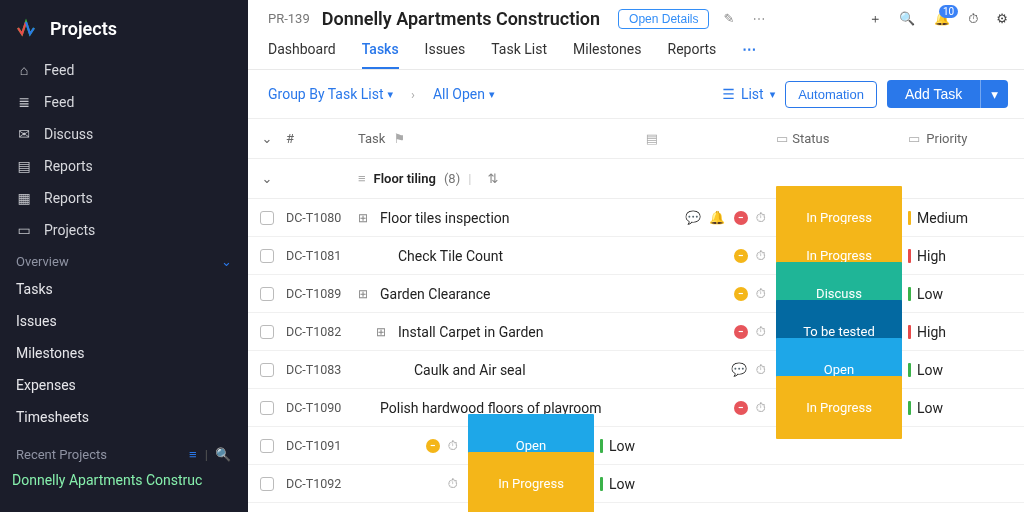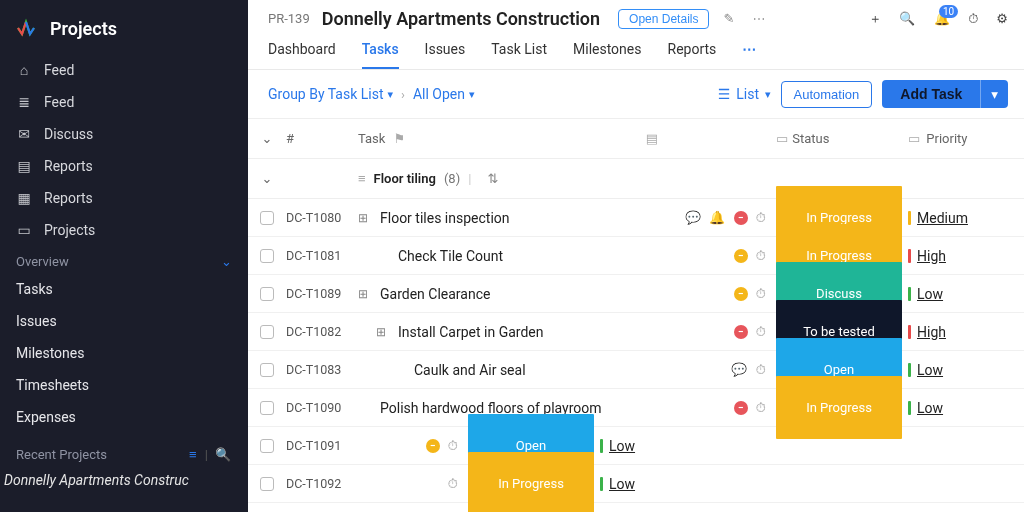--- a/index.html
+++ b/index.html
@@ -12,47 +12,47 @@
   .brand-logo svg { display: block; }
   .brand-title { color: #fff; font-size: 18px; font-weight: 600; }
   .nav { display: flex; flex-direction: column; }
   .nav-item { display: flex; align-items: center; gap: 12px; padding: 8px 16px; color: #d7d8dd; font-size: 14px; cursor: pointer; }
   .nav-item .ico { width: 16px; display: inline-flex; justify-content: center; opacity: .9; }
   .section-h { display: flex; align-items: center; padding: 8px 16px 4px 16px; color: #8f93a3; font-size: 13px; }
   .section-h .grow { flex: 1; }
   .sub-item { padding: 8px 16px; color: #e6e6ea; font-size: 14px; cursor: pointer; }
   .recent-h { display: flex; align-items: center; padding: 14px 16px 4px 16px; color: #8f93a3; font-size: 13px; }
   .recent-h .grow { flex: 1; }
-  .recent-link { padding: 6px 4px; color: #e5e5e5; font-size: 14px; cursor: pointer; white-space: nowrap; overflow: hidden; text-overflow: clip; font-style: italic; }
+  .recent-link { padding: 6px 12px; color: #86efac; font-size: 14px; cursor: pointer; white-space: nowrap; overflow: hidden; text-overflow: clip; }
 
   
   .main { flex: 1; display: flex; flex-direction: column; }
   .header { display: flex; align-items: center; padding: 8px 16px 0 20px; gap: 10px; }
   .proj-code { color: #777; font-size: 13px; }
   .proj-name { font-size: 18px; font-weight: 600; color: #222; margin-left: 2px; }
   .open-details { margin-left: 8px; border: 1px solid #338ef7; color: #338ef7; border-radius: 4px; font-size: 12px; padding: 2px 10px; cursor: pointer; background: #fff; }
   .hdr-ico { color: #888; cursor: pointer; padding: 0 4px; }
   .hdr-right { margin-left: auto; display: flex; align-items: center; gap: 18px; color: #444; }
   .hdr-btn { cursor: pointer; position: relative; }
   .badge { position: absolute; top: -6px; right: -8px; background: #3b82f6; color: #fff; font-size: 10px; border-radius: 8px; padding: 0 4px; line-height: 13px; }
 
   .tabs { display: flex; gap: 26px; padding: 6px 20px 0 20px; border-bottom: 1px solid #e9e9e9; }
   .tab { padding: 6px 0 10px 0; font-size: 14px; color: #333; cursor: pointer; }
   .tab.active { color: #2a78ea; border-bottom: 2px solid #2a78ea; font-weight: 500; }
   .tab.more { color: #2a78ea; font-weight: 700; }
 
-  .toolbar { display: flex; align-items: center; padding: 10px 16px 10px 20px; gap: 4px; border-bottom: 1px solid #eee; }
+  .toolbar { display: flex; align-items: center; padding: 10px 16px 10px 20px; gap: 14px; border-bottom: 1px solid #eee; }
   .tb-link { color: #2a78ea; font-size: 14px; cursor: pointer; display: inline-flex; align-items: center; gap: 4px; }
   .chev { color: #2a78ea; font-size: 11px; }
   .bc-sep { color: #aaa; padding: 0 4px; }
   .tb-right { margin-left: auto; display: flex; align-items: center; gap: 10px; }
   .list-view { color: #2a78ea; font-size: 14px; display: inline-flex; align-items: center; gap: 6px; cursor: pointer; }
   .automation { border: 1px solid #2a78ea; color: #2a78ea; background: #fff; border-radius: 4px; padding: 5px 12px; font-size: 13px; cursor: pointer; }
   .addtask-wrap { display: flex; }
-  .add-task { background: #2a78ea; color: #0f172a; border: none; padding: 6px 18px; font-size: 14px; border-radius: 4px 0 0 4px; cursor: pointer; font-weight: bold; }
+  .add-task { background: #2a78ea; color: #ffffff; border: none; padding: 6px 18px; font-size: 14px; border-radius: 4px 0 0 4px; cursor: pointer; }
   .add-task-caret { background: #2a78ea; color: #fff; border: none; border-left: 1px solid rgba(255,255,255,.35); padding: 6px 10px; border-radius: 0 4px 4px 0; cursor: pointer; }
 
   .grid { display: flex; flex-direction: column; }
   .gh { display: flex; align-items: center; height: 40px; border-bottom: 1px solid #eee; color: #666; font-size: 13px; }
   .c-exp { width: 38px; display: flex; justify-content: center; }
   .c-id { width: 72px; }
   .c-task { flex: 1; display: flex; align-items: center; gap: 8px; padding-right: 8px; }
   .c-act { width: 110px; display: flex; justify-content: flex-end; align-items: center; gap: 8px; padding-right: 10px; color: #999; }
   .c-status { width: 132px; padding-right: 6px; }
   .c-prio { width: 116px; display: flex; align-items: center; gap: 6px; }
@@ -68,27 +68,27 @@
   .chkbox { width: 14px; height: 14px; border: 1.5px solid #bbb; border-radius: 3px; }
   .task-id { width: 72px; color: #555; font-size: 12.5px; }
   .task-cell { flex: 1; display: flex; align-items: center; gap: 8px; }
   .task-ico { width: 14px; color: #888; font-size: 12px; }
   .task-name { color: #222; font-size: 14px; }
   .indent1 { padding-left: 18px; }
   .indent2 { padding-left: 34px; }
   .status-pill { display: inline-block; width: 100%; text-align: center; color: #fff; font-size: 13px; padding: 24px 0; border-radius: 1px; }
   .st-inprogress { background: #f4b619; }
   .st-discuss { background: #1fb597; }
-  .st-tobetested { background: #0f172a; }
+  .st-tobetested { background: #0369a1; }
   .st-open { background: #1ea7e8; }
   .prio-mark { width: 3px; height: 14px; border-radius: 1px; display: inline-block; }
   .prio-medium .prio-mark { background: #f4b619; }
   .prio-high .prio-mark { background: #e74a4a; }
   .prio-low .prio-mark { background: #3bb24a; }
-  .prio-label { font-size: 14px; color: #222; text-decoration: underline; }
+  .prio-label { font-size: 14px; color: #222; }
   .act-ico { cursor: pointer; font-size: 13px; }
   .dot { width: 14px; height: 14px; border-radius: 50%; display: inline-flex; align-items: center; justify-content: center; color: #fff; font-size: 10px; font-weight: 700; }
   .dot-red { background: #e7555b; }
   .dot-yellow { background: #f4b619; }
 
   .footer-row { display: flex; align-items: center; height: 38px; color: #aaa; font-size: 14px; }
 </style>
 </head>
 <body>
 
@@ -133,22 +133,22 @@
     </nav>
 
     <div class="section-h">
       <span>Overview</span>
       <span class="grow"></span>
       <span style="color:#2a78ea;">⌄</span>
     </div>
     <div class="sub-item">Tasks</div>
     <div class="sub-item">Issues</div>
     <div class="sub-item">Milestones</div>
+    <div class="sub-item">Expenses</div>
     <div class="sub-item">Timesheets</div>
-    <div class="sub-item">Expenses</div>
 
     <div class="recent-h">
       <span>Recent Projects</span>
       <span class="grow"></span>
       <span style="color:#2a78ea;margin-right:8px;">≡</span>
       <span style="color:#555;margin-right:8px;">|</span>
       <span style="color:#2a78ea;">🔍</span>
     </div>
     <div class="recent-link">Donnelly Apartments Construc</div>
   </aside>

